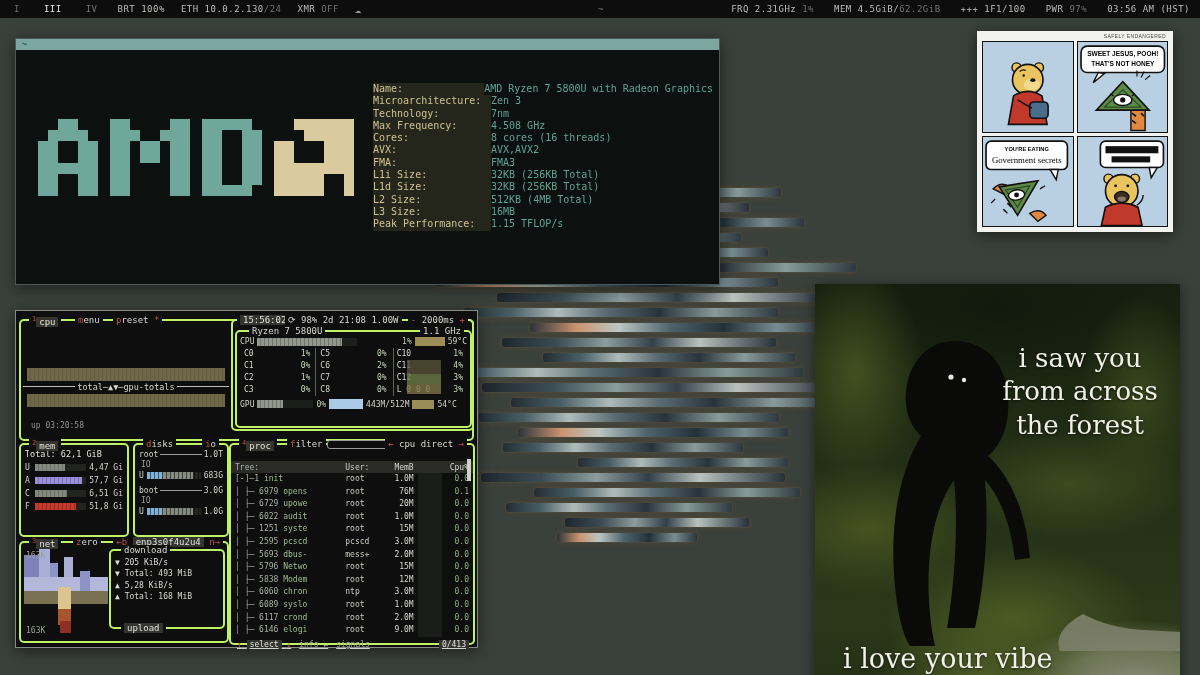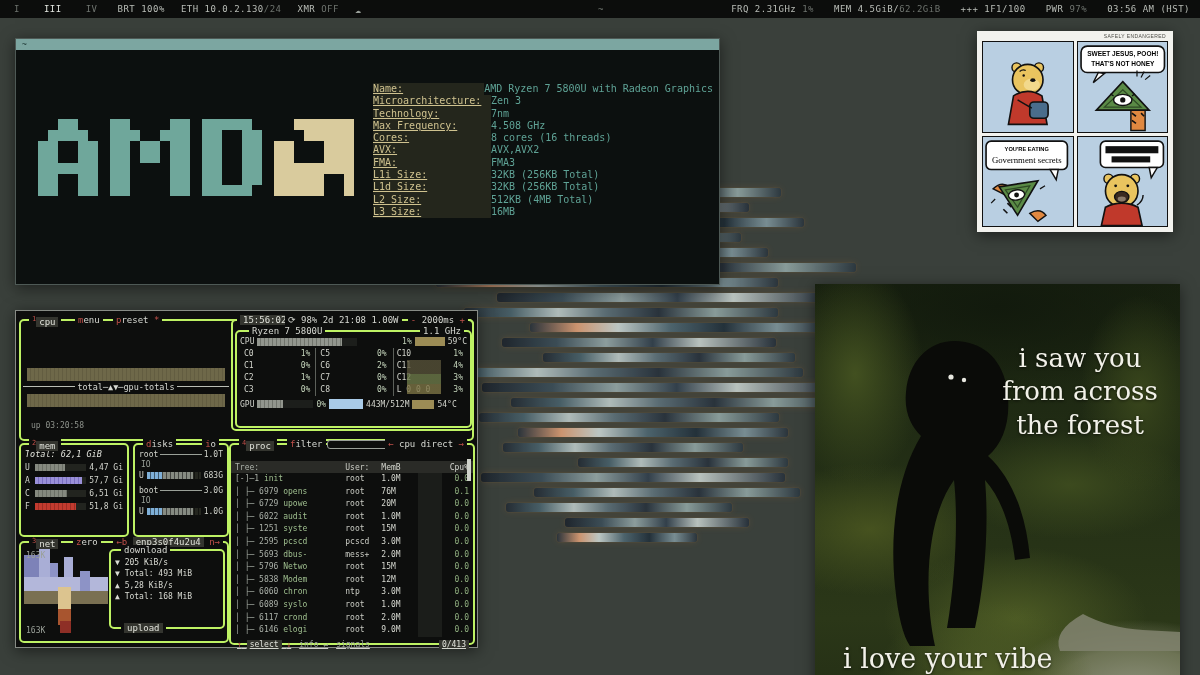--- a/index.html
+++ b/index.html
@@ -35,21 +35,21 @@
   .fetch .tbar { height:11px; background:#7ca6a1; color:#17312d; font-size:8px;
                  line-height:11px; padding-left:6px; }
   .ascii { position:absolute; left:0; top:80px; height:80px; }
   .ascii .letter { position:absolute; }
   .ascii .row { display:flex; }
   .ascii i { display:block; width:10px; height:11px; }
   .ascii .teal i.on { background:#6fa79b; }
   .ascii .tan  i.on { background:#d9cb9d; }
   .specs { position:absolute; left:357px; top:44px; width:340px; font-size:10px; line-height:12.3px; }
   .specrow { display:flex; white-space:pre; }
-  .speclabel { width:118px; color:#cfc28f; background:rgba(150,140,90,.18);text-decoration:underline; }
+  .speclabel { width:118px; color:#cfc28f; background:rgba(150,140,90,.18); }
   .specval { color:#5fa396; }
 
   
   .btop { left:15px; top:310px; width:463px; height:338px; background:#0d0e0d;
           border:1px solid #878b85; font-size:8px; color:#d2d4cc; }
   .bbox { position:absolute; border:2px solid #bef264; border-radius:5px; }
   .btitle { position:absolute; top:-6px; background:#0d0e0d; padding:0 3px;
             font-size:9px; color:#d6d8d2; white-space:nowrap; }
   .red { color:#c0504a; }
   sup.red { font-size:7px; }
@@ -74,21 +74,21 @@
   .blueblk { width:34px; height:10px; background:#a9cbe8; }
   .pct { color:#c3d3ba; }
   .coregrid { display:grid; grid-auto-flow:column; grid-template-rows:repeat(4,12px);
               grid-template-columns:repeat(3,1fr); margin:2px 2px 0 2px; position:relative; }
   .core { display:flex; justify-content:space-between; padding:0 5px; line-height:12px; }
   .vsep { position:absolute; top:0; bottom:0; width:1px; background:#5c605a; }
   .tpatch { position:absolute; height:34px; background:linear-gradient(180deg,#565138 0 40%,#6d7a49 40% 70%,#7c7445 70%); opacity:.8; }
 
   
   #membox { left:3px; top:132px; width:110px; height:94px; }
-  .memtotal { padding:4px 4px 2px 4px; color:#e0e2da; font-size:8.5px; white-space:nowrap;font-style:italic; }
+  .memtotal { padding:4px 4px 2px 4px; color:#e0e2da; font-size:8.5px; white-space:nowrap; }
   .mrow { display:flex; align-items:center; gap:3px; padding:2px 4px; }
   .mrow .k { width:7px; }
   .mbar { flex:1; height:7px; background:#22241f; position:relative; }
   .mbar::after { content:""; position:absolute; inset:0; width:var(--w,50%); }
   .mbar.gray::after { background:repeating-linear-gradient(90deg,#85897f 0 3px,#6b6f66 3px 4px); }
   .mbar.purple::after { background:repeating-linear-gradient(90deg,#9a90d8 0 3px,#7a6fc0 3px 4px); }
   .mbar.red::after { background:repeating-linear-gradient(90deg,#c23b2f 0 3px,#9e2d24 3px 4px); }
   .mrow .v { white-space:nowrap; }
 
   
@@ -111,21 +111,21 @@
 
   
   #procbox { left:213px; top:132px; width:246px; height:202px; }
   .filterbox { position:absolute; top:-5px; left:96px; width:74px; height:9px;
                border:1px solid #9aa098; border-radius:3px; background:#0d0e0d; }
   .phead { display:flex; padding:2px 4px 1px 4px; background:#2a2b27; color:#d6d8d2; }
   .pr { display:flex; padding:0 4px; line-height:12.6px; }
   .pgroup { width:116px; white-space:pre; overflow:hidden; color:#aab0a8; }
   .pname { color:#9fbf8f; }
   .puser { width:38px; color:#c9cbc3; }
-  .pmem { width:34px; text-align:left; color:#d6d8d0; }
+  .pmem { width:34px; text-align:right; color:#d6d8d0; }
   .pgap { width:26px; background:#1b1d1a; margin-left:4px; }
   .pcpu { width:28px; text-align:right; color:#8fae7f; }
   .scrollthumb { position:absolute; right:2px; top:14px; width:4px; height:22px; background:#cfd2ca; }
   .pfoot { position:absolute; bottom:-6px; left:6px; right:4px; display:flex; gap:8px; align-items:center;text-decoration:underline; }
   .pfoot .spacer { flex:1; }
 
   
   .pooh { left:977px; top:31px; width:196px; height:201px; background:#f2f2ee; z-index:4;
           padding:10px 5px 5px 5px; }
   .watermark { position:absolute; top:2px; right:7px; font-size:5px; color:#4a4a44;
@@ -518,20 +518,24 @@
       <div class="specrow">
         <span class="speclabel">L2 Size:</span>
         <span class="specval">512KB (4MB Total)</span>
       </div>
 
       <div class="specrow">
         <span class="speclabel">L3 Size:</span>
         <span class="specval">16MB</span>
       </div>
 
+      <div class="specrow">
+        <span class="speclabel">Peak Performance:</span>
+        <span class="specval">1.15 TFLOP/s</span>
+      </div>
     </div>
 </div>
 
 <div class="window btop">
 
   <div class="bbox" id="cpubox">
     <span class="btitle" style="left:8px"><sup class="red">1</sup><span class="chip">cpu</span></span>
     <span class="btitle" style="left:54px"><span class="red">m</span><span>enu</span></span>
     <span class="btitle" style="left:92px"><span class="red">p</span><span>reset</span> <span class="red">*</span></span>
 

